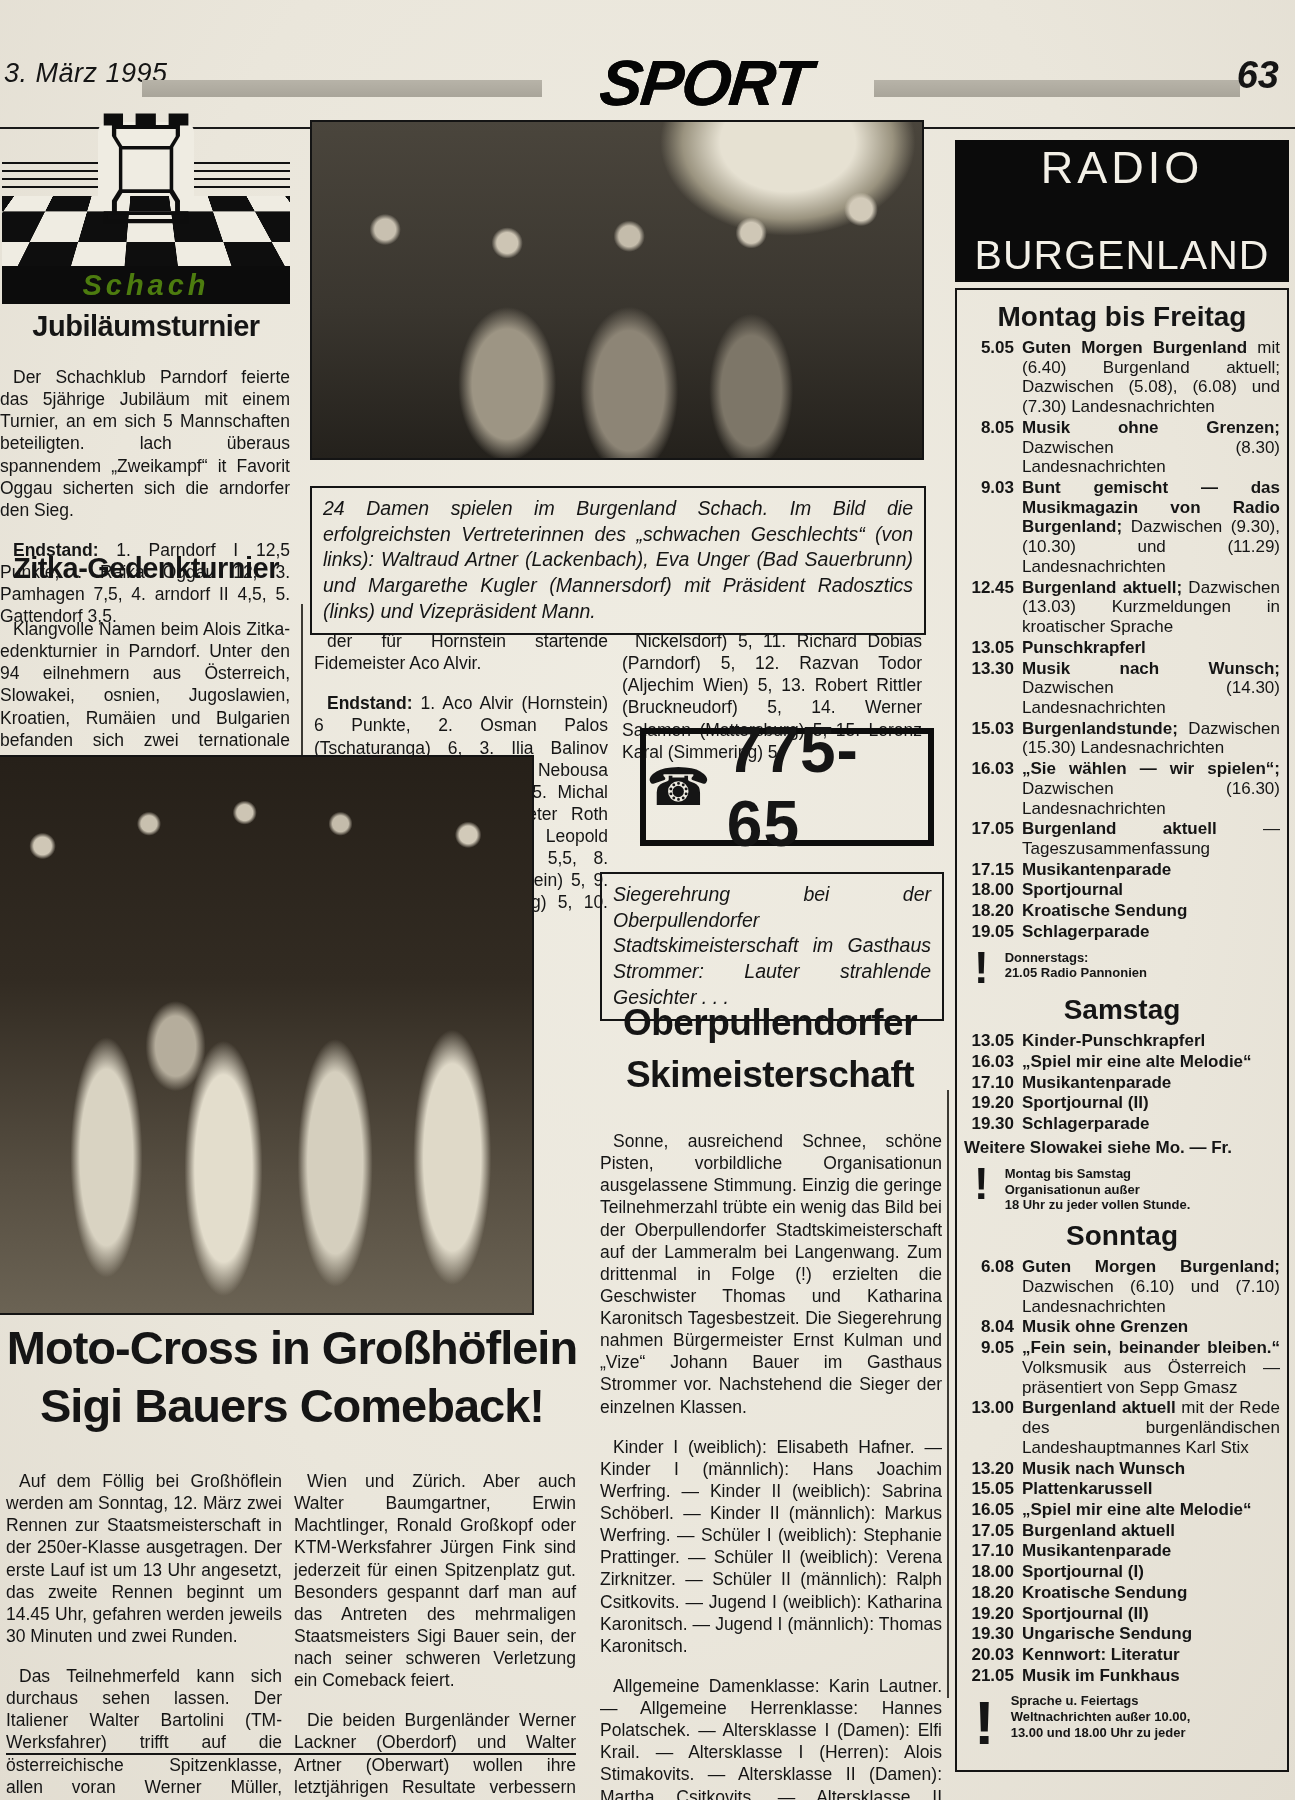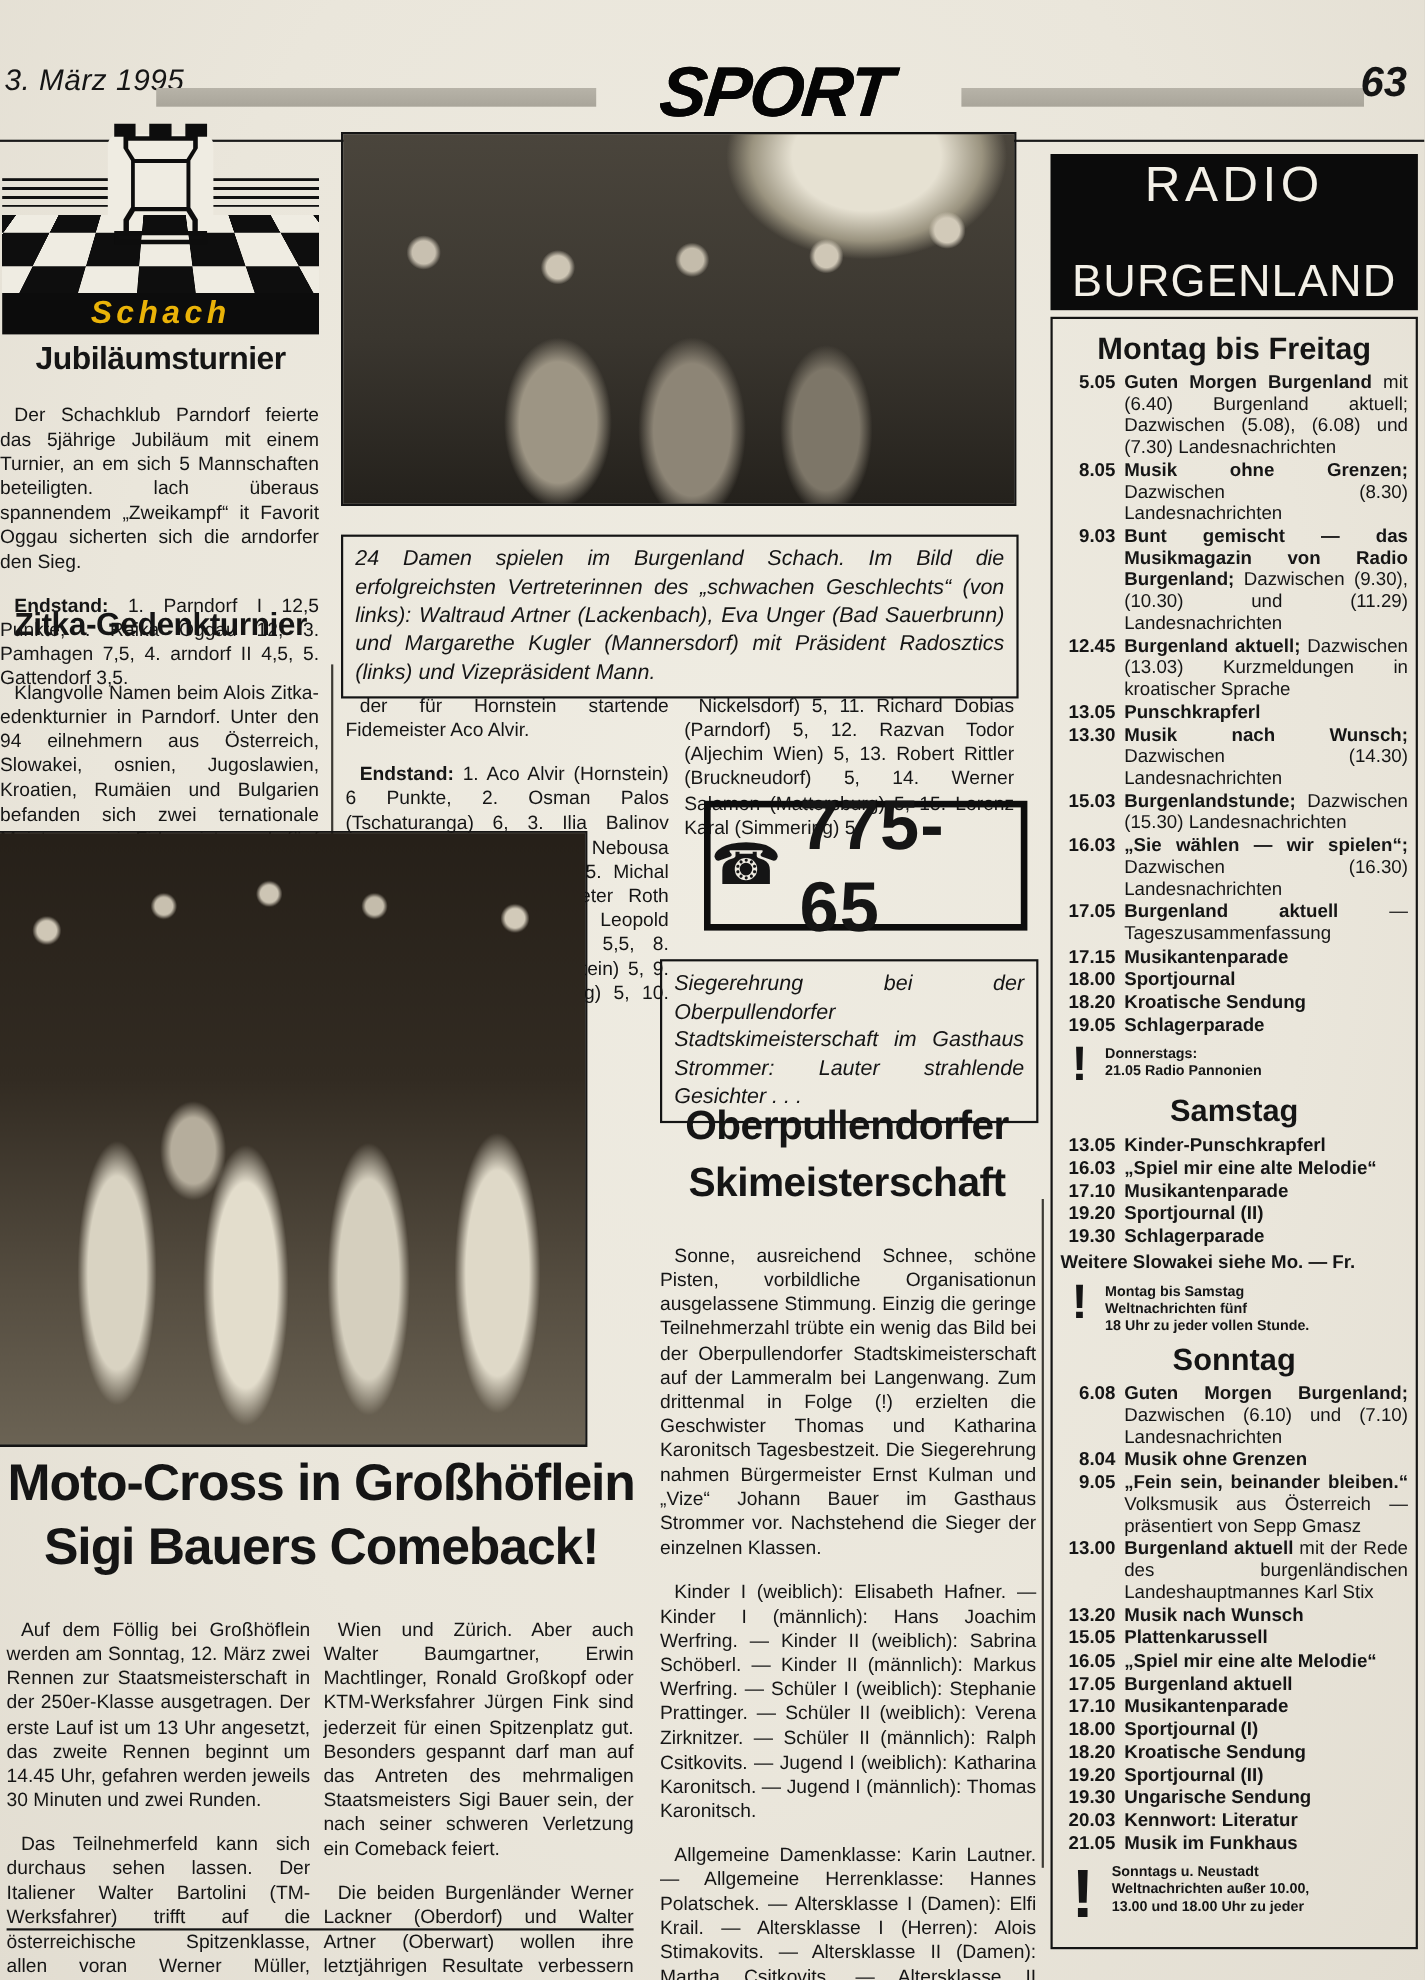--- a/index.html
+++ b/index.html
@@ -24,21 +24,21 @@
      background:repeating-linear-gradient(180deg,#111 0 2.5px,transparent 2.5px 8px);}
   .chess-board{position:absolute;left:0;top:74px;width:100%;height:72px;overflow:hidden;}
   .chess-board-inner{position:absolute;left:-45%;top:-8px;width:190%;height:190px;
      background:conic-gradient(#0e0e0e 25%,#efecE2 0 50%,#0e0e0e 0 75%,#efecE2 0) 0 0/74px 74px;
      transform:perspective(260px) rotateX(56deg);transform-origin:top center;}
   .rook-halo{position:absolute;left:50%;top:0;transform:translateX(-50%);width:96px;height:144px;background:#efecE2;border-radius:10px;}
   .rook{position:absolute;left:50%;top:-26px;transform:translateX(-50%);font-size:150px;line-height:1;color:#0d0d0d;
      font-family:"DejaVu Sans",sans-serif;}
   .chess-band{position:absolute;left:0;bottom:0;width:100%;height:38px;background:#0c0c0c;
      display:flex;align-items:center;justify-content:center;}
-  .chess-band span{color:#eab308;font-size:29px;font-weight:700;font-style:italic;letter-spacing:4px;}
+  .chess-band span{color:#4d7c0f;font-size:29px;font-weight:700;font-style:italic;letter-spacing:4px;}
   
   .art-title{position:absolute;text-align:center;font-weight:800;font-size:29px;letter-spacing:-.5px;}
   .copy{position:absolute;font-size:17.5px;line-height:1.265;text-align:justify;}
   .copy p{margin:18px 0 2px 0;text-indent:13px;}
   .copy p:first-child{text-indent:13px;}
   
   .photo{position:absolute;border:2px solid #141414;}
   .photo1{left:310px;top:120px;width:610px;height:336px;
      background:
       radial-gradient(circle 26px at 12% 32%, #c8c0b0 0 40%, transparent 60%),
@@ -259,21 +259,21 @@
       </div>
       <div class="radio-row">
         <span class="radio-time">19.30</span>
         <span class="radio-text"><b>Schlagerparade</b></span>
       </div>
       <div class="radio-fullline">Weitere Slowakei siehe Mo. — Fr.</div>
       <div class="radio-note">
         <span class="bang">!</span>
         <span class="note-lines">
           <span>Montag bis Samstag</span>
-          <span>Weltnachrichten fünf</span>
+          <span>Organisationun außer</span>
           <span>18 Uhr zu jeder vollen Stunde.</span>
         </span>
       </div>
       <div class="radio-heading">Sonntag</div>
       <div class="radio-row">
         <span class="radio-time">6.08</span>
         <span class="radio-text"><b>Guten Morgen Burgenland;</b> Dazwischen (6.10) und (7.10) Landesnachrichten</span>
       </div>
       <div class="radio-row">
         <span class="radio-time">8.04</span>
@@ -327,20 +327,20 @@
         <span class="radio-time">20.03</span>
         <span class="radio-text"><b>Kennwort: Literatur</b></span>
       </div>
       <div class="radio-row">
         <span class="radio-time">21.05</span>
         <span class="radio-text"><b>Musik im Funkhaus</b></span>
       </div>
       <div class="radio-note large">
         <span class="bang">!</span>
         <span class="note-lines">
-          <span>Sonntags u. Neustadt</span>
+          <span>Sprache u. Feiertags</span>
           <span>Weltnachrichten außer 10.00,</span>
           <span>13.00 und 18.00 Uhr zu jeder</span>
         </span>
       </div>
     </div>
 
 </div>
 
 </body></html>

